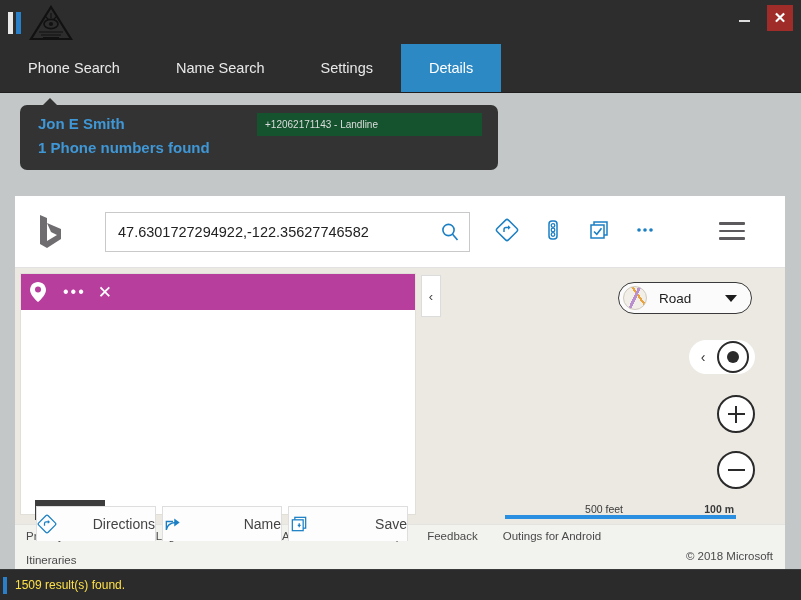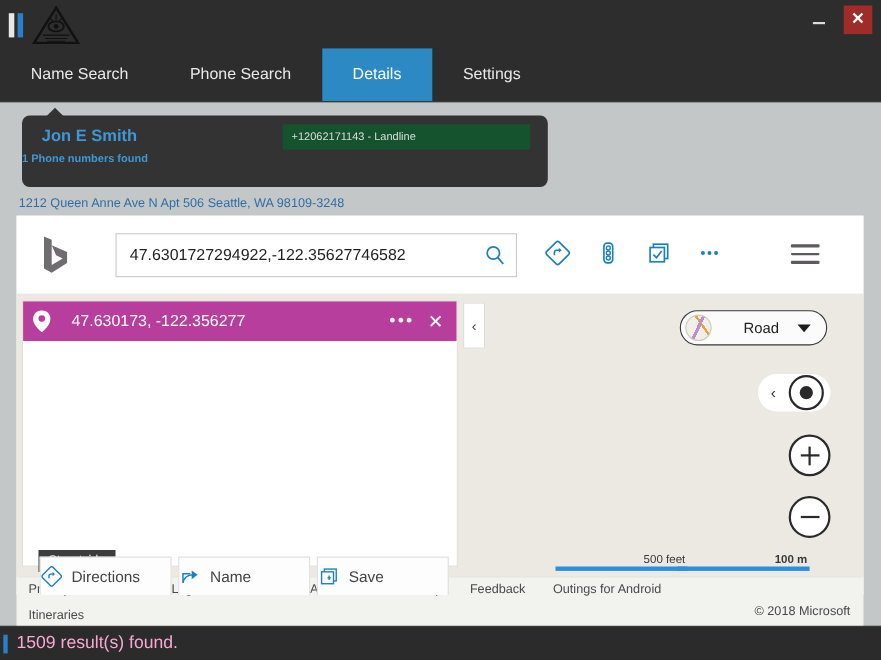--- a/index.html
+++ b/index.html
@@ -111,23 +111,23 @@
   }
   .callout-name {
     position: absolute;
     left: 18px; top: 10px;
     color: #3f97d6;
     font-size: 15px;
     font-weight: bold;
   }
   .callout-count {
     position: absolute;
-    left: 0; top: 34px;
+    left: 18px; top: 34px;
     color: #3f97d6;
-    font-size: 10px;
+    font-size: 15px;
     font-weight: bold;
   }
   .phone-box {
     position: absolute;
     left: 237px; top: 8px;
     width: 225px; height: 23px;
     background: #14532d;
     color: #dddddd;
     font-size: 10px;
     line-height: 23px;
@@ -276,21 +276,20 @@
   
   .road-select {
     position: absolute;
     right: 33px; top: 14px;
     width: 134px; height: 32px;
     background: #fbfbfb;
     border: 1px solid #3a3a3a;
     border-radius: 16px;
     display: flex; align-items: center;
     cursor: pointer;
-    text-align: center;
   }
   .road-thumb {
     width: 24px; height: 24px; margin-left: 4px;
     border-radius: 50%;
     background:
       linear-gradient(115deg, transparent 44%, #b98fd0 44%, #b98fd0 54%, transparent 54%),
       linear-gradient(55deg, transparent 60%, #e8a33d 60%, #e8a33d 67%, transparent 67%),
       #f2efe9;
     border: 1px solid #cfcabd;
     overflow: hidden;
@@ -365,21 +364,21 @@
     position: absolute;
     left: 21px; bottom: -1px;
     display: flex;
     gap: 6px;
     z-index: 5;
   }
   .action-btn {
     width: 120px; height: 36px;
     background: #fdfdfd;
     border: 1px solid #dedede;
-    display: flex; align-items: center; justify-content: flex-start;
+    display: flex; align-items: center; justify-content: space-between;
     gap: 8px;
     cursor: pointer;
     font-size: 14px;
     color: #444;
   }
 
   
   .footer {
     position: absolute;
     left: 15px; bottom: 0;
@@ -413,21 +412,21 @@
   .statusbar {
     position: absolute;
     left: 0; bottom: 0;
     width: 801px; height: 31px;
     background: #2b2b2b;
     border-top: 1px solid #3a3a3a;
     display: flex;
     align-items: center;
   }
   .status-accent { width: 4px; height: 17px; background: #2a7fc9; margin-left: 3px; }
-  .status-text { color: #f9a8d4; font-size: 16px; margin-left: 8px; }
+  .status-text { color: #fde047; font-size: 12px; margin-left: 8px; }
 </style>
 </head>
 <body>
 
 <div id="app">
 
   <div class="titlebar">
     <div class="logo-wrap">
       <div class="bars">
         <div class="bar-w"></div>
@@ -441,35 +440,34 @@
         <path d="M22 8 L22 13 M16 11 L19 14 M28 11 L25 14" stroke="#111" stroke-width="1.1"></path>
       </svg>
     </div>
     <div class="win-ctrl win-min">
         <i></i>
       </div>
     <div class="win-ctrl win-close">✕</div>
   </div>
 
   <div class="tabstrip">
+    <div class="tab">Phone Search</div>
     <div class="tab">Name Search</div>
-    <div class="tab">Phone Search</div>
+    <div class="tab">Settings</div>
     <div class="tab active">Details</div>
-    <div class="tab">Settings</div>
   </div>
 
   <div class="content">
 
     <div class="callout">
       <div class="callout-name">Jon E Smith</div>
       <div class="callout-count">1 Phone numbers found</div>
       <div class="phone-box">+12062171143 - Landline</div>
     </div>
 
-    <div class="address-line">1212 Queen Anne Ave N Apt 506 Seattle, WA 98109-3248</div>
 
     <div class="bing-panel">
 
       <div class="bing-header">
         <svg class="bing-logo" viewBox="0 0 30 36">
           <path d="M3 1 L10 4 L10 27 L20 21 L14 18 L10 9 L24 15 L24 25 L10 34 L3 30 Z" fill="#706d71"></path>
         </svg>
 
         <div class="search-box">
           <input class="search-input" type="text" value="47.6301727294922,-122.35627746582" style="">
@@ -515,21 +513,20 @@
       <div class="map-area">
 
         <div class="result-card">
           <div class="card-head">
             <div class="pin-tile">
               <svg width="16" height="20" viewBox="0 0 16 20">
                 <path d="M8 0 C3.6 0 0 3.6 0 8 C0 13.6 8 20 8 20 C8 20 16 13.6 16 8 C16 3.6 12.4 0 8 0 Z" fill="#ffffff"></path>
                 <circle cx="8" cy="7.6" r="3" fill="#b83e9d"></circle>
               </svg>
             </div>
-            <div class="card-title">47.630173, -122.356277</div>
             <div class="card-dots">•••</div>
             <div class="card-x">✕</div>
           </div>
           <div class="card-body">
             <div class="streetside-badge">Streetside</div>
           </div>
         </div>
 
         <div class="collapse-tab">‹</div>
 

